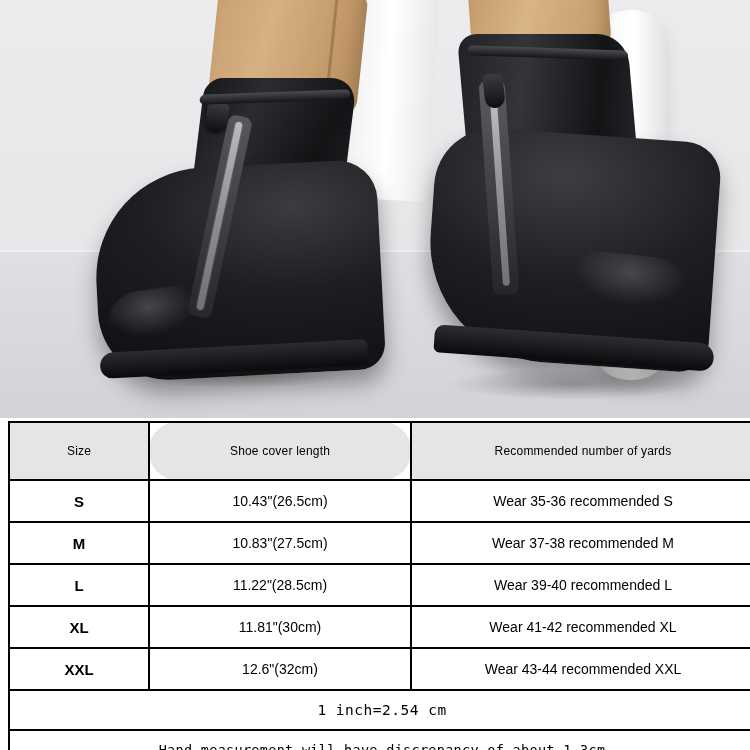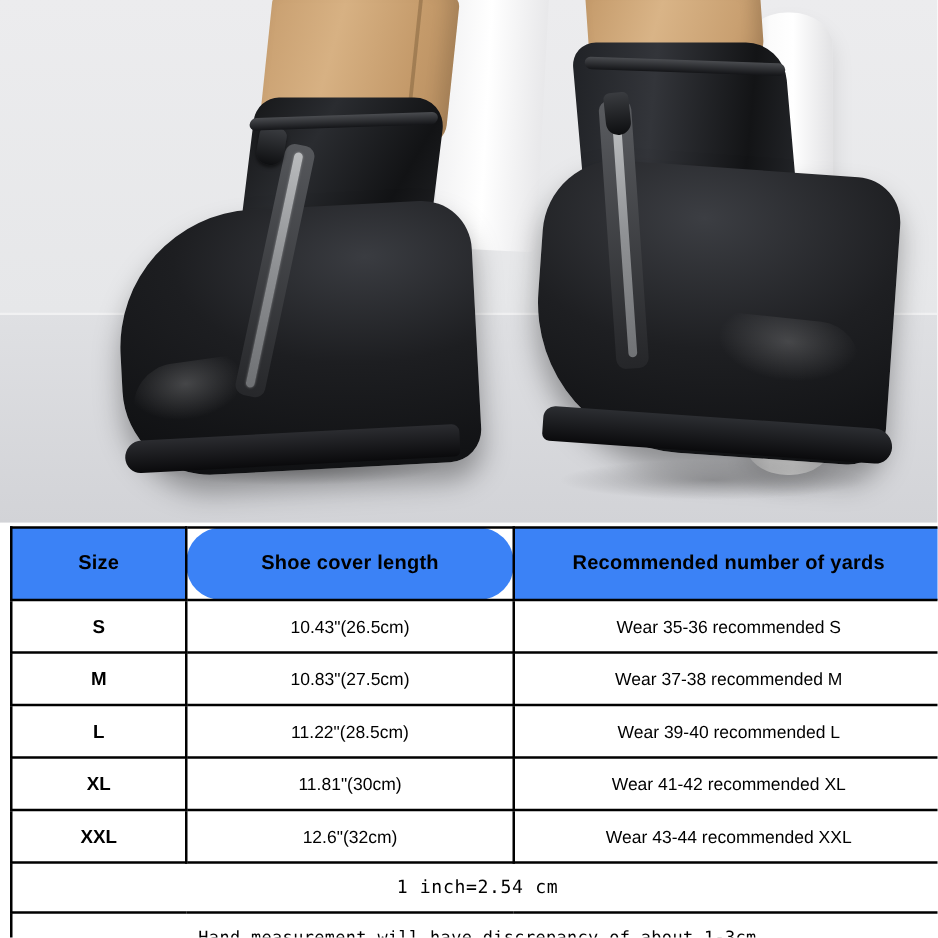--- a/index.html
+++ b/index.html
@@ -270,23 +270,23 @@
     table-layout: fixed;
     background: #ffffff;
   }
   table.size-table th,
   table.size-table td {
     border: 2px solid #000000;
     text-align: center;
     color: #000000;
   }
   thead th {
-    background: #3b82f6;
-    font-size: 16px;
-    font-weight: bold;
+    background: #e5e5e5;
+    font-size: 12px;
+    font-weight: normal;
     height: 54px;
     letter-spacing: 0.2px;
   }
   tbody td {
     height: 38px;
     font-size: 14px;
     background: #ffffff;
   }
   tbody td.size-col {
     font-weight: bold;

